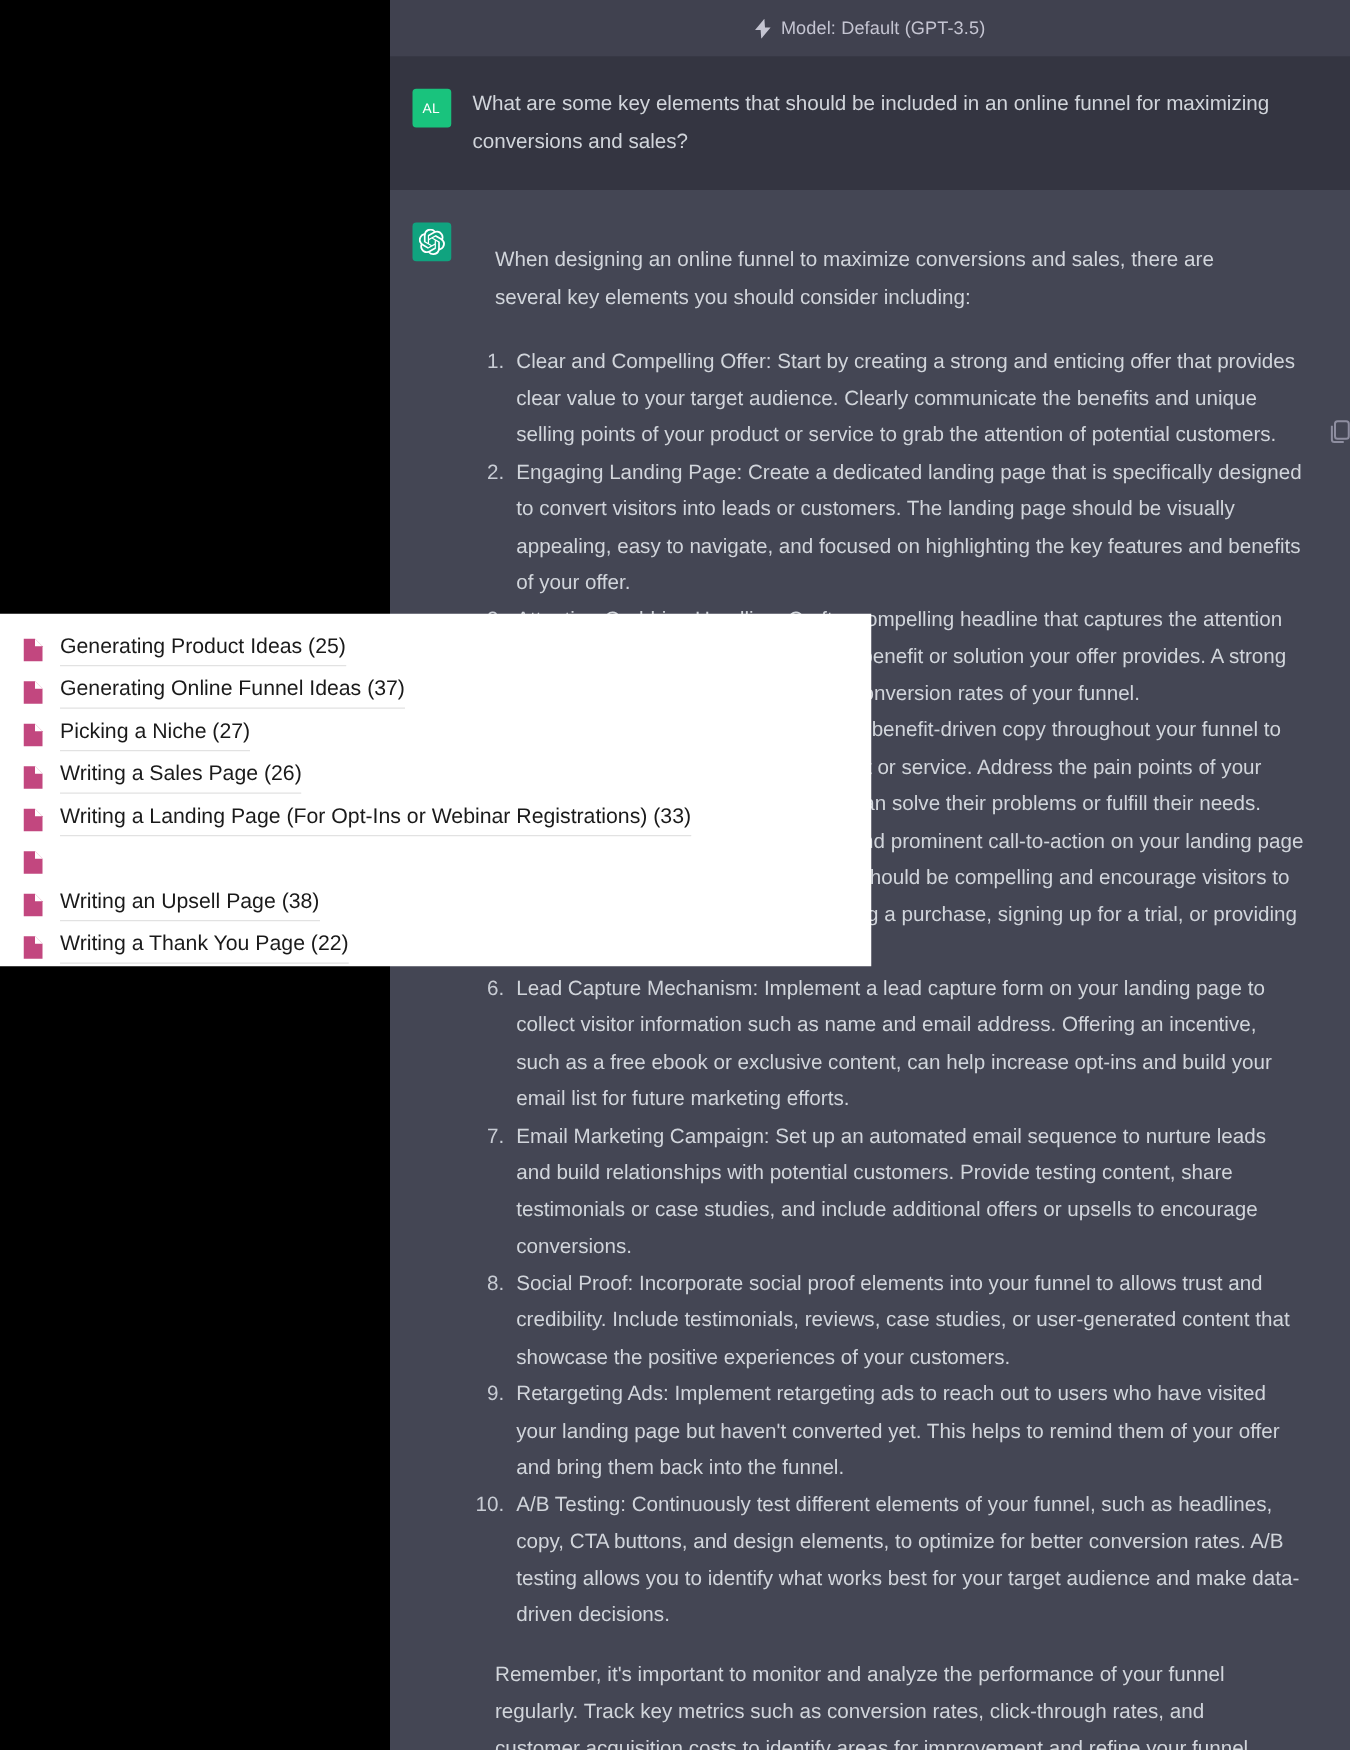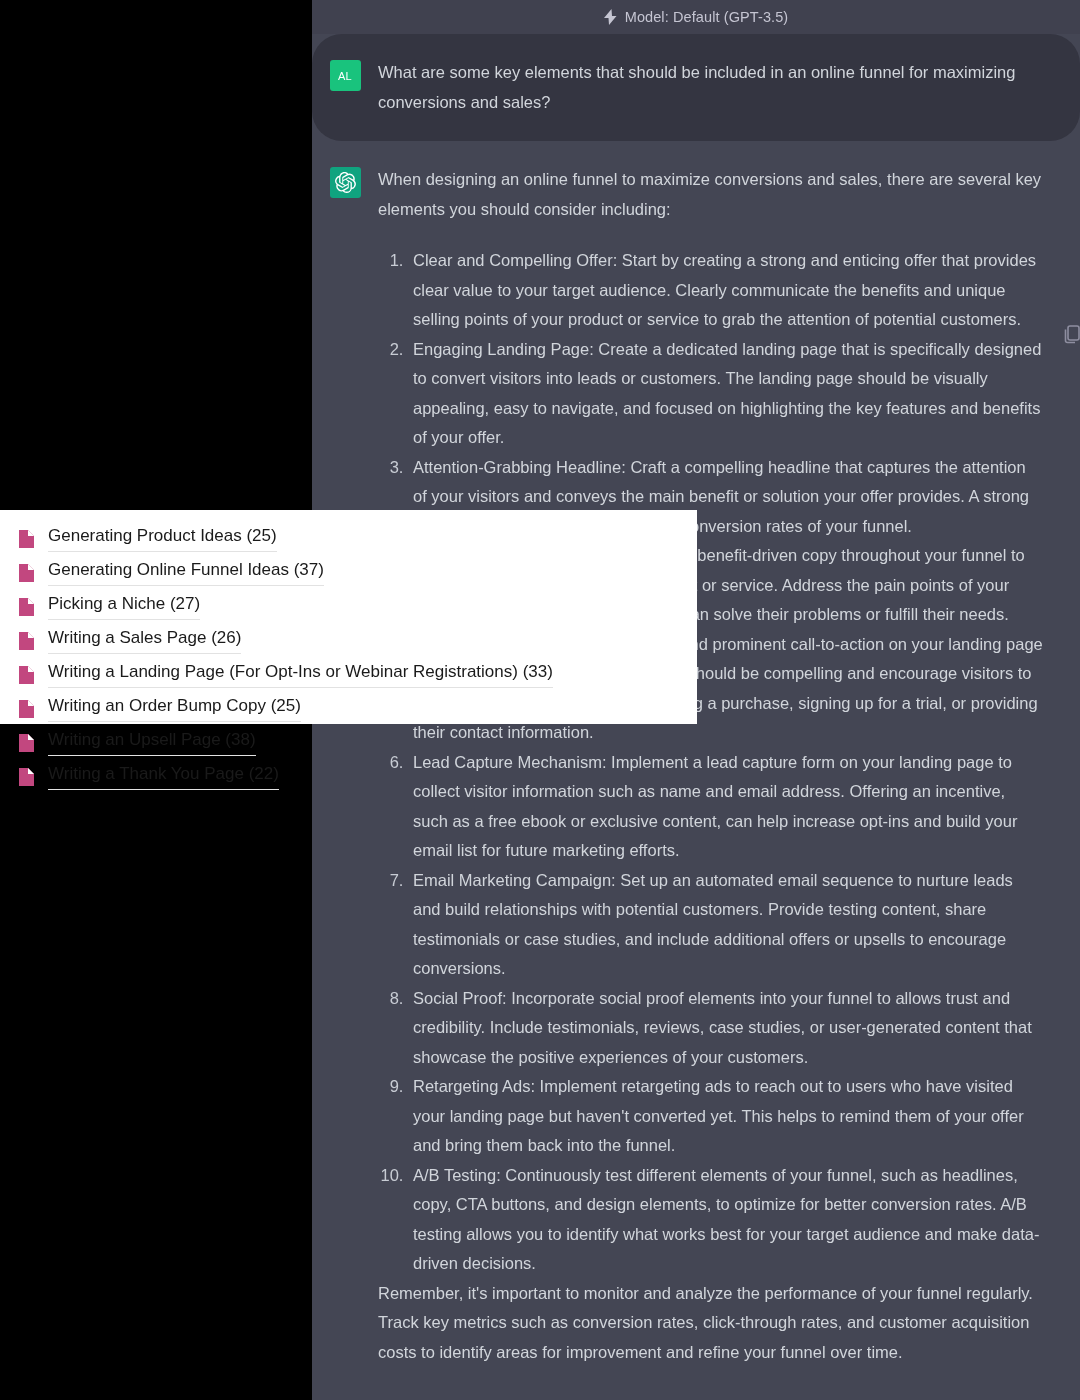--- a/index.html
+++ b/index.html
@@ -34,21 +34,21 @@
     position: absolute;
     left: 312px; top: 0;
     width: 768px;
     height: 1400px;
     background: #444654;
   }
 
   
   .model-bar {
     position: relative;
-    height: 34px;
+    height: 45px;
     background: #40414f;
     display: flex;
     align-items: center;
     justify-content: center;
     gap: 8px;
     border-bottom: 1px solid #3c3d४9;
   }
   .model-bar .bolt-icon {
     display: inline-block;
     width: 13px; height: 16px;
@@ -61,21 +61,21 @@
     color: #c5c5d2;
     letter-spacing: 0.1px;
   }
 
   
   .msg-row {
     display: flex;
     padding: 24px 0 24px 0;
     position: relative;
   }
-  .msg-row.user { background: #343541; border-radius: 30px; }
+  .msg-row.user { background: #343541; }
   .msg-row.assistant { background: #444654; }
 
   .avatar-col {
     width: 66px;
     flex: 0 0 66px;
     display: flex;
     justify-content: center;
     padding-top: 2px;
   }
   .avatar {
@@ -92,21 +92,21 @@
   .avatar.user-av { background: #19c37d; }
   .avatar.bot-av  { background: #10a37f; }
 
   .msg-body {
     flex: 1 1 auto;
     padding-right: 36px;
     color: #d1d5db;
     font-size: 16.5px;
     line-height: 29.5px;
   }
-  .msg-body p { margin: 0; }
+  .msg-body p { margin: 18px; }
 
   ol.answer-list {
     margin: 22px 0 0 0;
     padding-left: 30px;
     list-style-position: outside;
   }
   ol.answer-list li {
     padding-left: 5px;
     margin-bottom: 0px;
   }
@@ -126,25 +126,24 @@
     overflow: hidden;
   }
   .copy-icon-clip svg { display: block; }
 
   
   .overlay-panel {
     position: absolute;
     left: 0;
     top: 491px;
     width: 697px;
-    height: 214px;
+    height: 282px;
     background: #ffffff;
     z-index: 40;
     padding: 12px 0 0 0;
-    margin-top: 19px;
   }
 
   .ov-item {
     display: flex;
     align-items: center;
     height: 34px;
     padding-left: 18px;
     gap: 13px;
   }
   .ov-icon {
@@ -272,21 +271,20 @@
       <span class="ov-label">Writing a Landing Page (For Opt-Ins or Webinar Registrations) (33)</span>
     </div>
 
     <div class="ov-item">
       <span class="ov-icon">
         <svg width="17" height="20" viewBox="0 0 17 20" aria-hidden="true">
           <path d="M1 1h9l6 6v12H1V1z" fill="#c2477f"></path>
           <path d="M10 1l6 6h-6V1z" fill="#ffffff"></path>
         </svg>
       </span>
-      <span class="ov-label">Writing an Order Bump Copy (25)</span>
     </div>
 
     <div class="ov-item">
       <span class="ov-icon">
         <svg width="17" height="20" viewBox="0 0 17 20" aria-hidden="true">
           <path d="M1 1h9l6 6v12H1V1z" fill="#c2477f"></path>
           <path d="M10 1l6 6h-6V1z" fill="#ffffff"></path>
         </svg>
       </span>
       <span class="ov-label">Writing an Upsell Page (38)</span>

